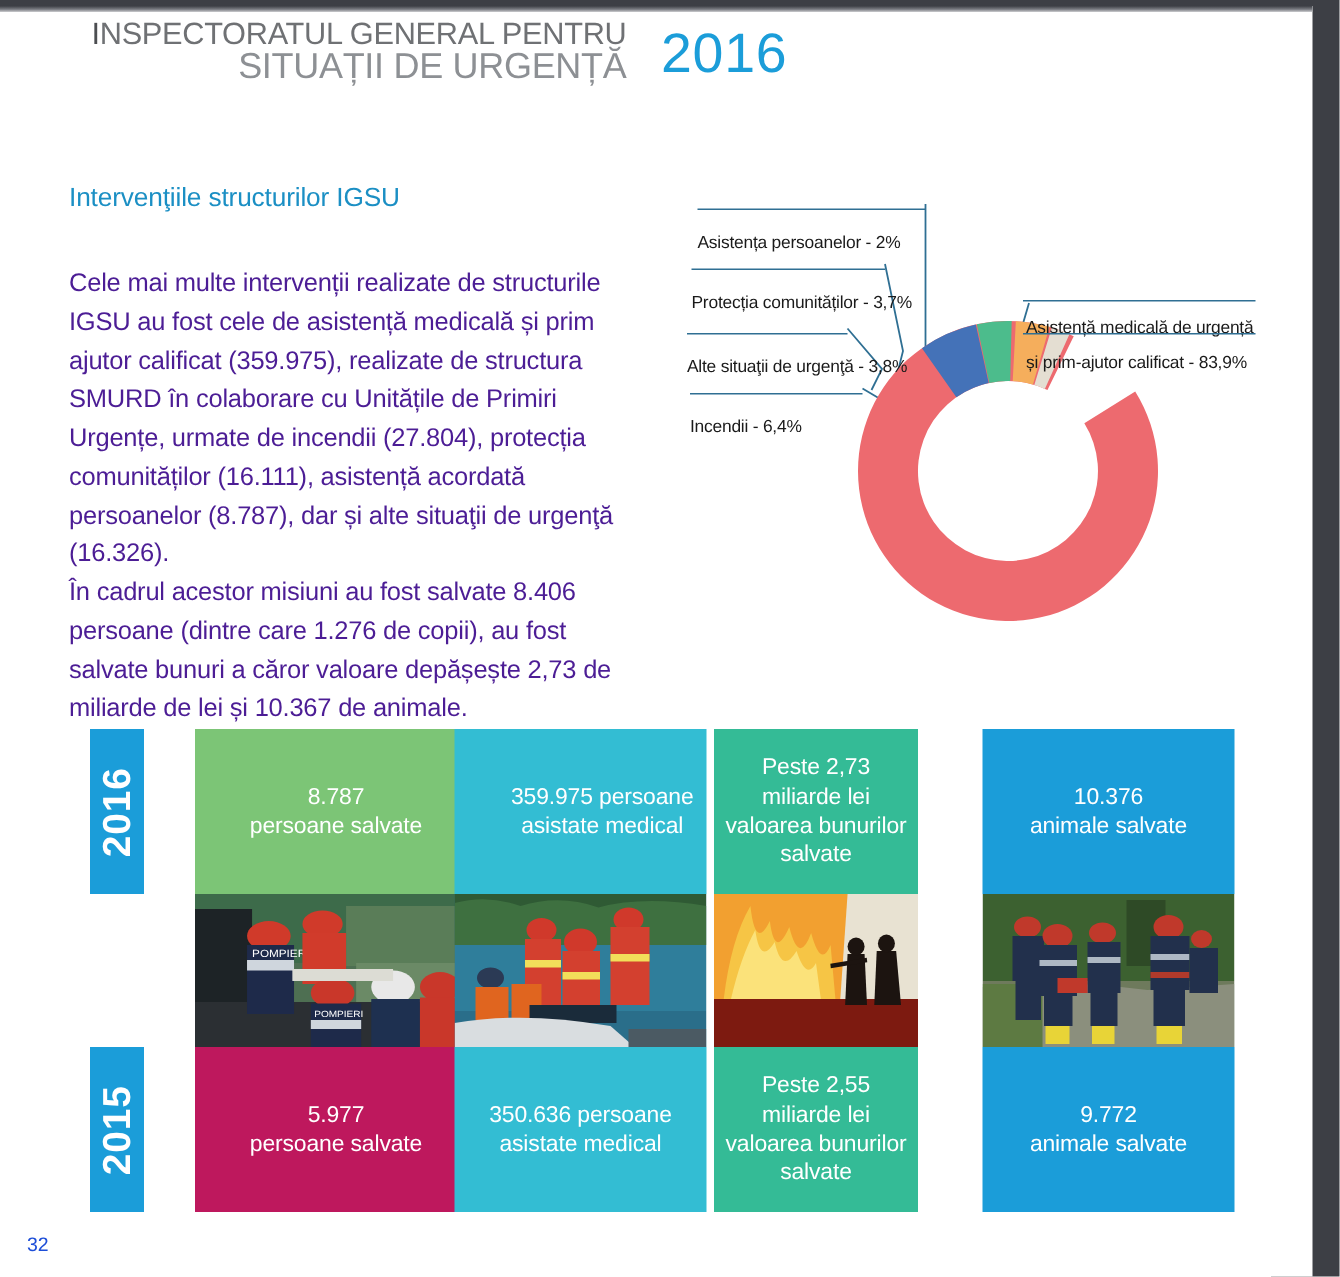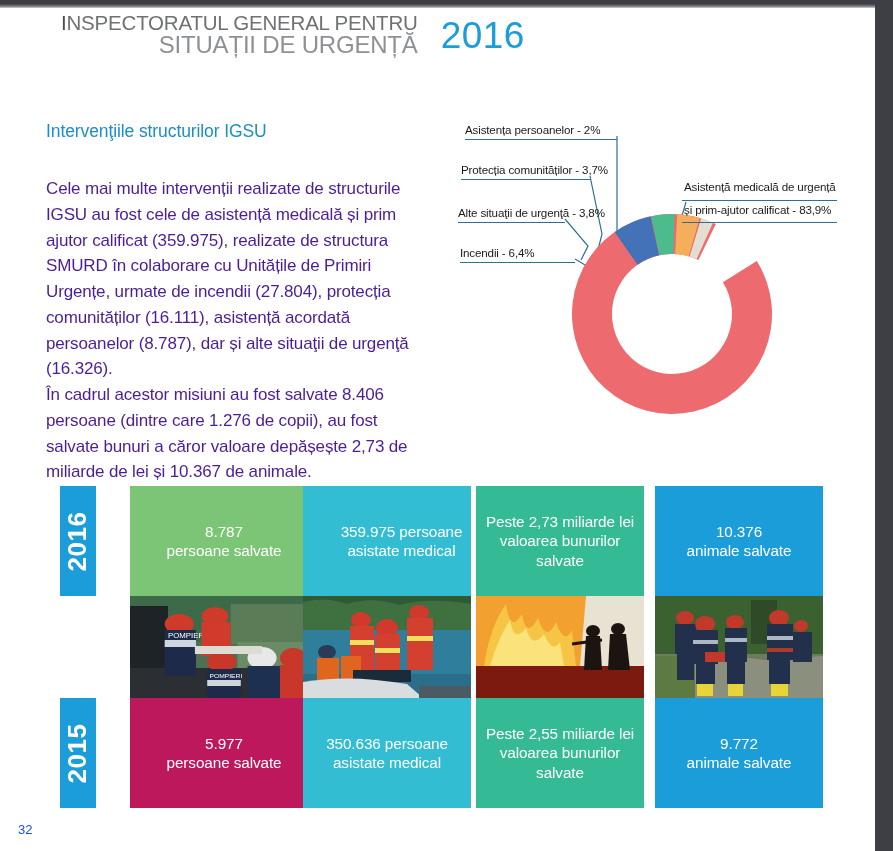--- a/index.html
+++ b/index.html
@@ -123,20 +123,21 @@
     height: 330px;
   }
   #donut-svg { position: absolute; left: 0; top: 0; }
 
   .lbl {
     position: absolute;
     font-size: 11.6px;
     color: #1a1a1a;
     letter-spacing: -0.15px;
     white-space: nowrap;
+    margin-top: 32px;
   }
   .lbl-underline {
     position: absolute;
     height: 1px;
     background: #2f6f93;
   }
   .lbl2 { line-height: 1.32; }
 
   
   #grid {
@@ -343,21 +344,21 @@
             <path d="M0,86 Q46,78 104,88 L120,102 L0,102 Z" fill="#d9dde0"></path>
             <rect x="116" y="90" width="52" height="12" fill="#4b5a63"></rect>
           </svg>
         </div>
         <div class="cap-box cap-bot" style="background:#33bdd3;">
           <div>350.636 persoane</div>
           <div>asistate medical</div>
         </div>
       </div>
 
-      <div class="col" style="left:416px; width:168px;">
+      <div class="col" style="left:416px; width:136px;">
         <div class="cap-box cap-top" style="background:#34bb96;">
           <div>Peste 2,73 miliarde lei</div>
           <div>valoarea bunurilor</div>
           <div>salvate</div>
         </div>
         <div class="photo">
           <svg viewBox="0 0 168 102" preserveAspectRatio="none">
             <rect width="168" height="102" fill="#7d1a10"></rect>
             <rect x="0" y="0" width="168" height="70" fill="#e8e2d2"></rect>
             <path d="M0,0 L110,0 L104,70 L0,70 Z" fill="#f2a030"></path>

